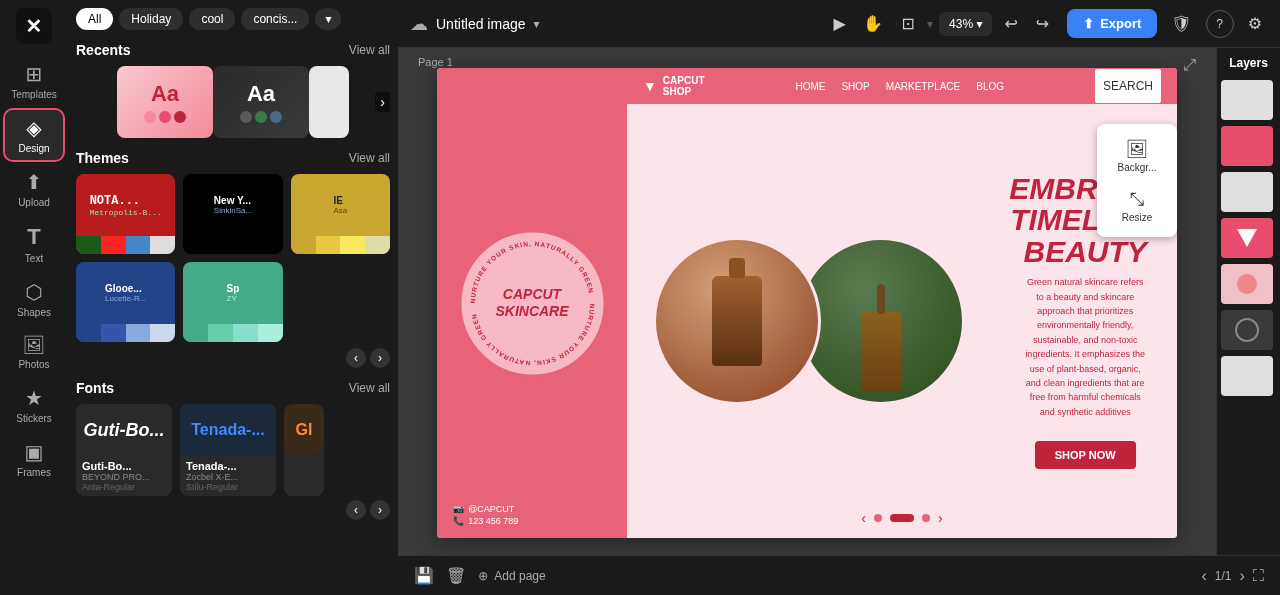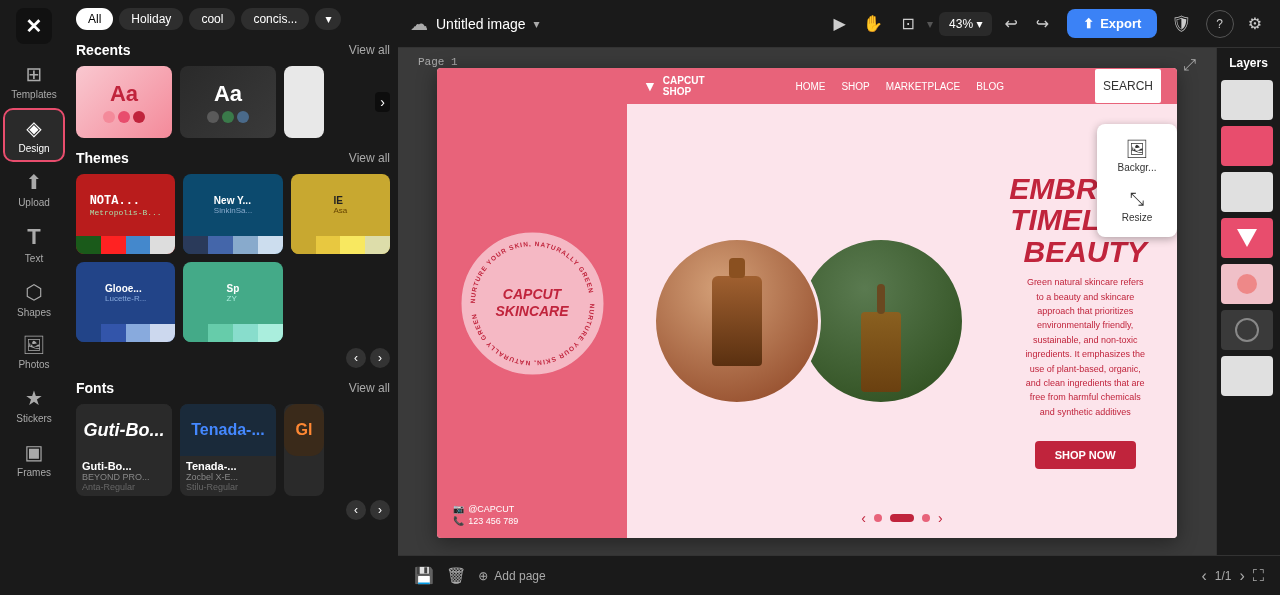--- a/index.html
+++ b/index.html
@@ -63,21 +63,21 @@
 
     .section-header {
       display: flex; justify-content: space-between; align-items: center;
       margin-bottom: 8px; margin-top: 12px;
     }
     .section-title { font-size: 14px; font-weight: 600; color: #fff; }
     .view-all { font-size: 12px; color: #aaa; cursor: pointer; }
 
     
     .recents-grid {
-      display: flex; gap: 8px; overflow: hidden;
+      display: flex; overflow: hidden; justify-content: center;
     }
     .recent-card {
       width: 96px; height: 72px; border-radius: 8px; overflow: hidden;
       cursor: pointer; flex-shrink: 0; position: relative;
     }
     .recent-card-pink {
       background: linear-gradient(135deg, #f9c8d0, #f48a9a);
       display: flex; flex-direction: column; align-items: center; justify-content: center; gap: 4px;
     }
     .recent-card-dark {
@@ -165,21 +165,21 @@
     
     .canvas-container {
       flex: 1;
       display: flex;
       align-items: flex-start;
       justify-content: center;
       padding: 20px;
       overflow: auto;
       position: relative;
     }
-    .page-label { position: absolute; top: 8px; left: 20px; font-size: 11px; color: #aaa; font-family: Liberation Mono, monospace; }
+    .page-label { position: absolute; top: 8px; left: 20px; font-size: 11px; color: #aaa; }
     .canvas-expand { position: absolute; top: 8px; right: 20px; font-size: 16px; color: #aaa; cursor: pointer; }
 
     
     .design-canvas {
       width: 740px;
       height: 470px;
       background: #fce4eb;
       border-radius: 4px;
       overflow: hidden;
       position: relative;
@@ -364,21 +364,21 @@
           </div>
         </div>
         <div class="theme-colors">
           <div class="tc" style="background:#1a5a1a;"></div>
           <div class="tc" style="background:#ff2222;"></div>
           <div class="tc" style="background:#4488cc;"></div>
           <div class="tc" style="background:#dddddd;"></div>
         </div>
       </div>
 
-      <div class="theme-card" style="background:#0c4a6e;">
+      <div class="theme-card" style="background:#000000;align-items:center;">
         <div class="theme-top">
           <div>
             <div class="theme-name" style="color:#fff;">New Y...</div>
             <div class="theme-sub" style="color:#88aacc;">SinkinSa...</div>
           </div>
         </div>
         <div class="theme-colors">
           <div class="tc" style="background:#2a3a5a;"></div>
           <div class="tc" style="background:#4466aa;"></div>
           <div class="tc" style="background:#88aacc;"></div>

